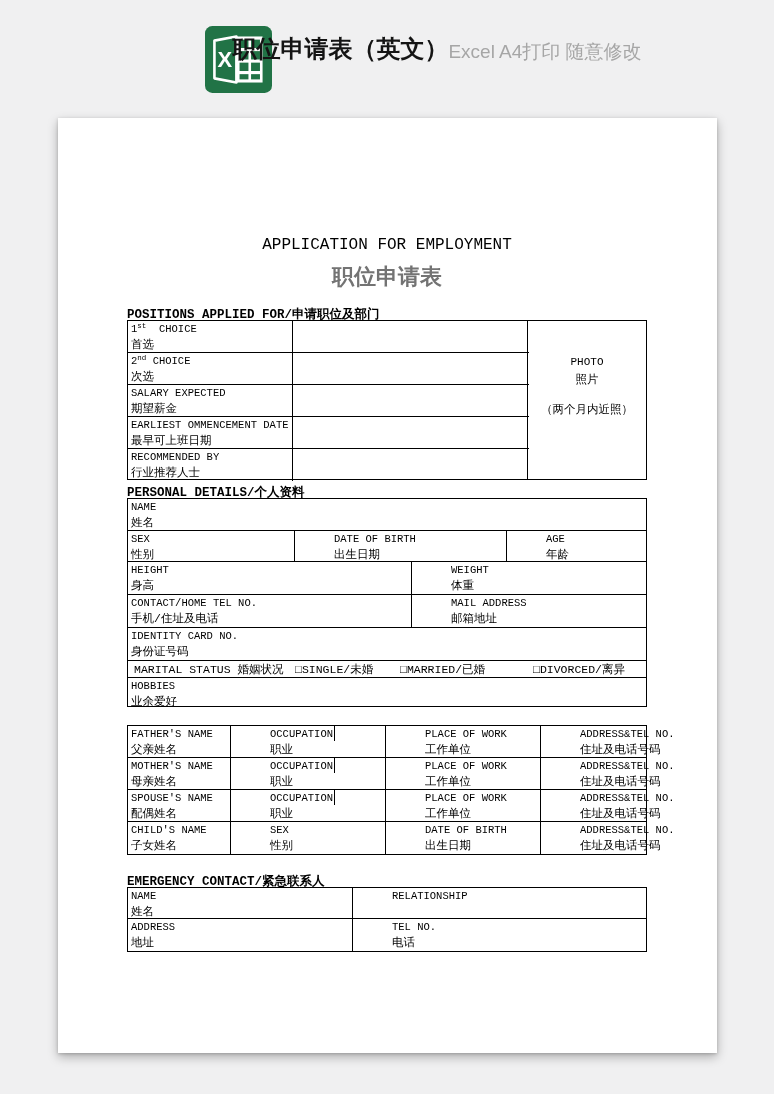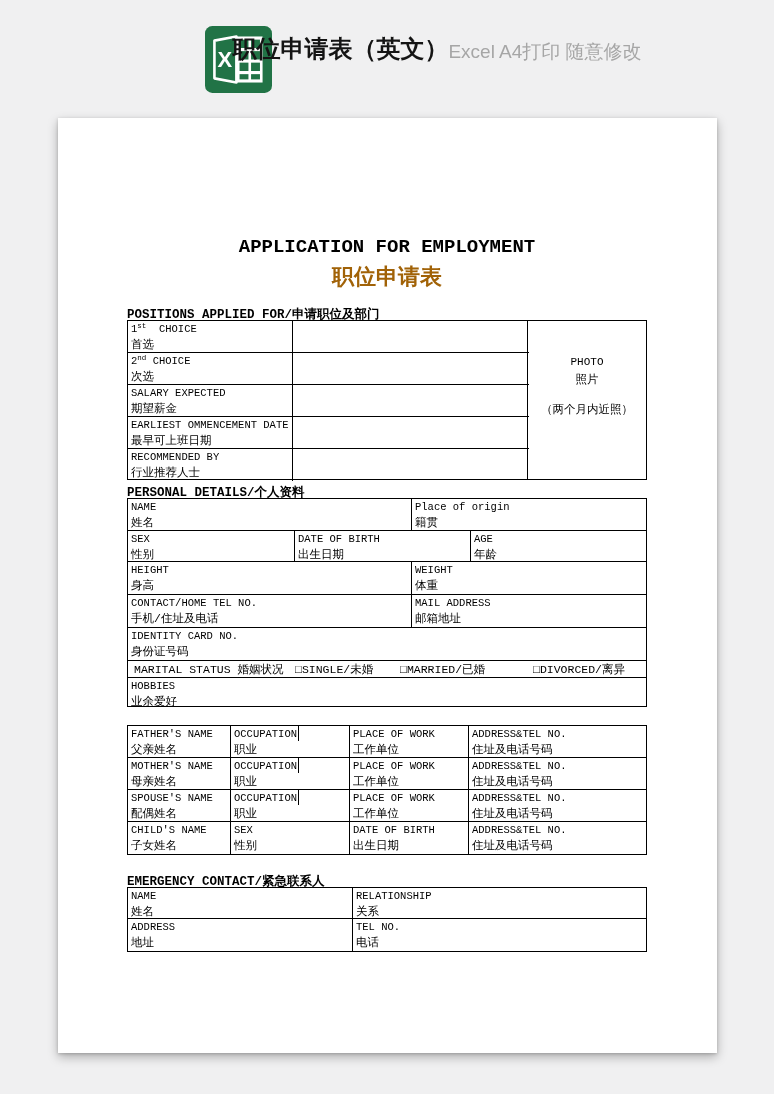--- a/index.html
+++ b/index.html
@@ -17,29 +17,29 @@
     display:flex;flex-direction:row;align-items:center;white-space:nowrap;}
   .app-title{font-size:24px;font-weight:bold;color:#141414;line-height:30px;}
   .app-subtitle{font-size:19px;color:#a6a6a6;line-height:26px;margin-top:7px;}
 
   
   .page{position:absolute;left:58px;top:118px;width:659px;height:935px;background:#fff;
     box-shadow:0 4px 10px rgba(0,0,0,.28), 0 1px 3px rgba(0,0,0,.18);}
   .form{position:absolute;left:69px;top:0;width:520px;}
 
   .doc-title-en{position:absolute;left:0;top:118px;width:520px;text-align:center;
-    font-family:"Liberation Mono", monospace;font-size:19px;font-weight:bold;color:#000;white-space:pre;}
+    font-family:"Liberation Mono", monospace;font-size:16px;font-weight:normal;color:#000;white-space:pre;}
   .doc-title-zh{position:absolute;left:0;top:144px;width:520px;text-align:center;
-    font-family:Liberation Sans, sans-serif;font-size:22px;font-weight:bold;color:#a16207;}
+    font-family:Liberation Sans, sans-serif;font-size:22px;font-weight:bold;color:#737373;}
 
   .sec-head{position:absolute;left:0;
     font-family:"Liberation Mono", monospace;font-size:12.5px;font-weight:bold;color:#000;white-space:pre;}
 
   .tbl{position:absolute;left:0;width:520px;border:1px solid #000;box-sizing:border-box;background:#fff;}
-  .trow{display:grid;border-bottom:1px solid #000;box-sizing:border-box;}
+  .trow{display:grid;border-bottom:1px solid #000;box-sizing:border-box;gap:36px;}
   .trow:last-child{border-bottom:none;}
   .cell{position:relative;box-sizing:border-box;border-right:1px solid #000;
     padding:1px 3px 0 3px;overflow:visible;color:#000;}
   .cell:last-child{border-right:none;}
   .en{display:block;font-family:"Liberation Mono", monospace;font-size:10.5px;line-height:15px;white-space:pre;}
   .zh{display:block;font-family:"Liberation Mono","DejaVu Sans", monospace;font-size:11.5px;line-height:15px;white-space:pre;}
   sup{font-size:7.5px;line-height:0;}
 
   
   .pos-left{width:401px;box-sizing:border-box;}
@@ -147,24 +147,20 @@
       </div>
     </div>
 
     <div class="sec-head" style="top:366px">PERSONAL DETAILS/个人资料</div>
     <div class="tbl" style="top:380px;height:209px;">
       <div class="trow r-name">
         <div class="cell">
           <span class="en">NAME</span>
             <span class="zh">姓名</span>
         </div>
-        <div class="cell">
-          <span class="en">Place of origin</span>
-            <span class="zh">籍贯</span>
-        </div>
       </div>
       <div class="trow r-sex">
         <div class="cell">
           <span class="en">SEX</span>
             <span class="zh">性别</span>
         </div>
         <div class="cell">
           <span class="en">DATE OF BIRTH</span>
             <span class="zh">出生日期</span>
         </div>
@@ -298,21 +294,20 @@
 
     <div class="sec-head" style="top:755px">EMERGENCY CONTACT/紧急联系人</div>
     <div class="tbl emg" style="top:769px;height:65px;">
       <div class="trow r1">
         <div class="cell">
           <span class="en">NAME</span>
             <span class="zh">姓名</span>
         </div>
         <div class="cell">
           <span class="en">RELATIONSHIP</span>
-            <span class="zh">关系</span>
         </div>
       </div>
       <div class="trow r2">
         <div class="cell">
           <span class="en">ADDRESS</span>
             <span class="zh">地址</span>
         </div>
         <div class="cell">
           <span class="en">TEL NO.</span>
             <span class="zh">电话</span>

